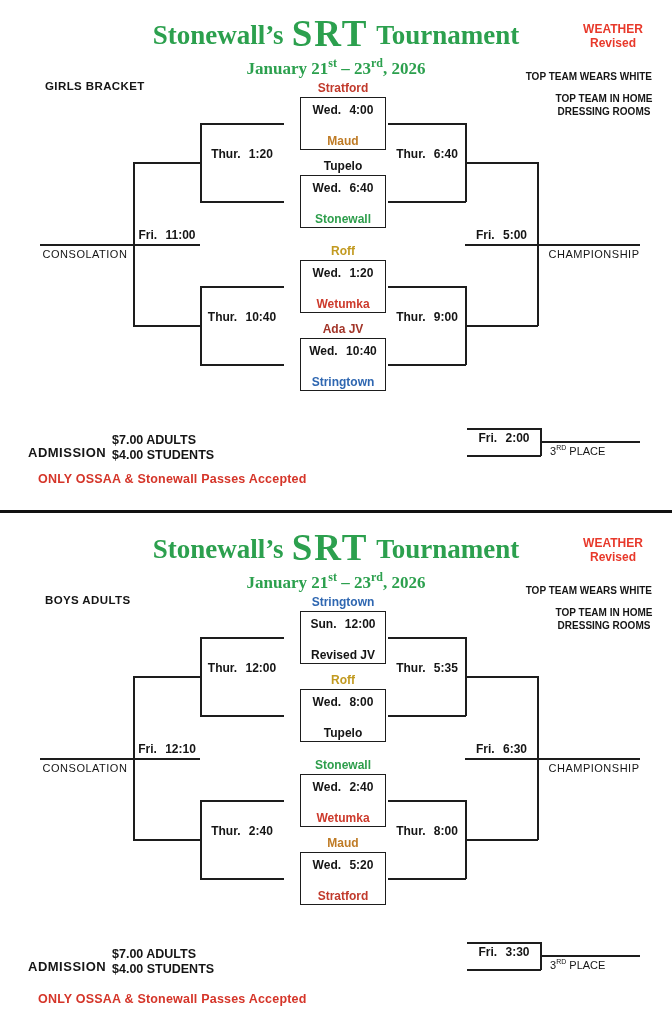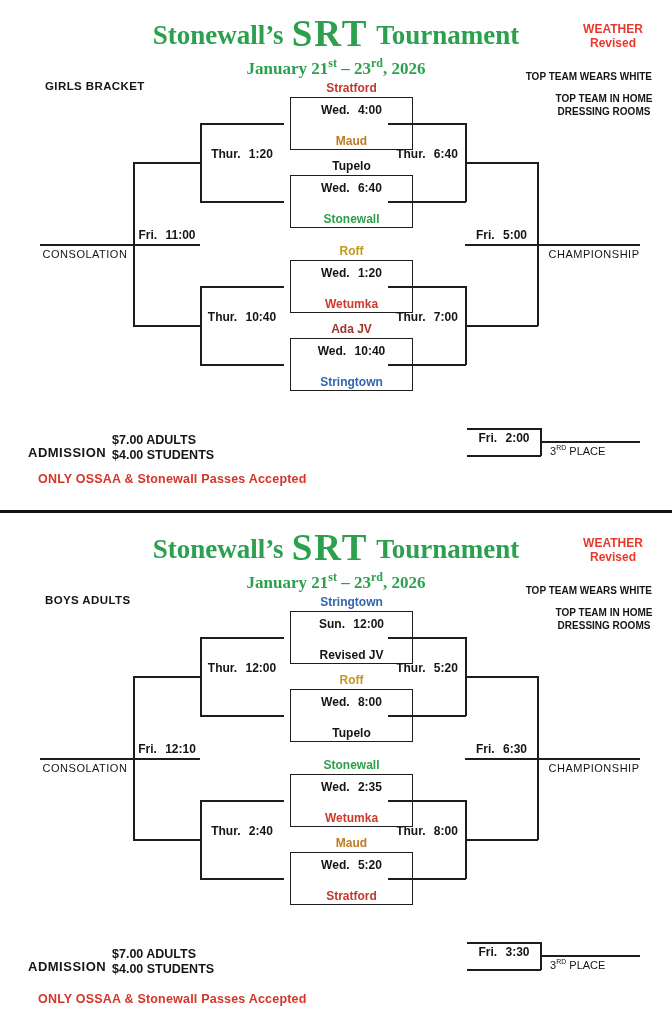--- a/index.html
+++ b/index.html
@@ -16,21 +16,21 @@
          font-family:"Liberation Serif",serif;font-weight:bold;font-size:17px;white-space:pre;}
   .t-sub sup{font-size:12px;}
   .weather{position:absolute;top:22px;right:6px;width:106px;text-align:center;
            font-weight:bold;font-size:12px;line-height:14px;}
   .blabel{position:absolute;top:80px;left:25px;font-weight:bold;font-size:11.5px;letter-spacing:.4px;margin-left:20px;}
   .note1{position:absolute;top:71px;right:20px;font-weight:bold;font-size:10px;}
   .note2{position:absolute;top:93px;right:2px;width:132px;text-align:center;
          font-weight:bold;font-size:10px;line-height:12.5px;}
 
   
-  .game{position:absolute;left:290px;width:123px;height:53px;border:1.5px solid #1d1d1d;box-sizing:border-box;}
+  .game{position:absolute;left:300px;width:86px;height:53px;border:1.5px solid #1d1d1d;box-sizing:border-box;}
   .g1{top:97px}.g2{top:175px}.g3{top:260px}.g4{top:338px}
   .game .tm1{position:absolute;left:-2px;right:-2px;top:-17px;text-align:center;font-weight:bold;font-size:12px;}
   .game .gtime{position:absolute;left:0;right:0;top:5px;text-align:center;font-weight:bold;font-size:12px;word-spacing:5px;}
   .game .tm2{position:absolute;left:-2px;right:-2px;bottom:1px;text-align:center;font-weight:bold;font-size:12px;}
 
   
   .ln{position:absolute;background:#1d1d1d;}
   .h{height:1.5px;} .v{width:1.5px;}
 
   
@@ -104,21 +104,21 @@
     <div class="ln h" style="top:244px;left:465px;width:175px"></div>
 
     <div class="ln h" style="top:428px;left:467px;width:74px"></div>
     <div class="ln h" style="top:455px;left:467px;width:74px"></div>
     <div class="ln v" style="left:540px;top:428px;height:28px"></div>
     <div class="ln h" style="top:441px;left:540px;width:100px"></div>
 
     <div class="lbl" style="top:147px;left:200px;width:84px">Thur. 1:20</div>
     <div class="lbl" style="top:310px;left:200px;width:84px">Thur. 10:40</div>
     <div class="lbl" style="top:147px;left:388px;width:78px">Thur. 6:40</div>
-    <div class="lbl" style="top:310px;left:388px;width:78px">Thur. 7:00</div>
+    <div class="lbl" style="top:310px;left:388px;width:78px">Thur. 9:00</div>
     <div class="lbl" style="top:228px;left:133px;width:68px">Fri. 11:00</div>
     <div class="lbl" style="top:228px;left:465px;width:73px">Fri. 5:00</div>
     <div class="side" style="top:248px;left:34px;width:102px">CONSOLATION</div>
     <div class="side" style="top:248px;left:540px;width:108px">CHAMPIONSHIP</div>
     <div class="lbl" style="top:431px;left:467px;width:74px">Fri. 2:00</div>
     <div class="tp-label" style="top:444px;left:550px"><span>3</span><sup>RD</sup><span> PLACE</span></div>
 
     <div class="adm-label" style="top:445px;left:28px">ADMISSION</div>
     <div class="adm-line" style="top:433px;left:112px">$7.00 ADULTS</div>
     <div class="adm-line" style="top:448px;left:112px">$4.00 STUDENTS</div>
@@ -146,21 +146,21 @@
       <div class="gtime">Sun. 12:00</div>
       <div class="tm2" style="color: rgb(20, 20, 20);">Revised JV</div>
     </div>
     <div class="game g2">
       <div class="tm1" style="color: rgb(194, 154, 32);">Roff</div>
       <div class="gtime">Wed. 8:00</div>
       <div class="tm2" style="color: rgb(20, 20, 20);">Tupelo</div>
     </div>
     <div class="game g3">
       <div class="tm1" style="color: rgb(46, 158, 76);">Stonewall</div>
-      <div class="gtime">Wed. 2:35</div>
+      <div class="gtime">Wed. 2:40</div>
       <div class="tm2" style="color: rgb(205, 58, 44);">Wetumka</div>
     </div>
     <div class="game g4">
       <div class="tm1" style="color: rgb(191, 123, 37);">Maud</div>
       <div class="gtime">Wed. 5:20</div>
       <div class="tm2" style="color: rgb(193, 58, 44);">Stratford</div>
     </div>
 
     <div class="ln h" style="top:123px;left:200px;width:84px"></div>
     <div class="ln h" style="top:201px;left:200px;width:84px"></div>
@@ -183,21 +183,21 @@
     <div class="ln h" style="top:244px;left:40px;width:160px"></div>
     <div class="ln h" style="top:244px;left:465px;width:175px"></div>
 
     <div class="ln h" style="top:428px;left:467px;width:74px"></div>
     <div class="ln h" style="top:455px;left:467px;width:74px"></div>
     <div class="ln v" style="left:540px;top:428px;height:28px"></div>
     <div class="ln h" style="top:441px;left:540px;width:100px"></div>
 
     <div class="lbl" style="top:147px;left:200px;width:84px">Thur. 12:00</div>
     <div class="lbl" style="top:310px;left:200px;width:84px">Thur. 2:40</div>
-    <div class="lbl" style="top:147px;left:388px;width:78px">Thur. 5:20</div>
+    <div class="lbl" style="top:147px;left:388px;width:78px">Thur. 5:35</div>
     <div class="lbl" style="top:310px;left:388px;width:78px">Thur. 8:00</div>
     <div class="lbl" style="top:228px;left:133px;width:68px">Fri. 12:10</div>
     <div class="lbl" style="top:228px;left:465px;width:73px">Fri. 6:30</div>
     <div class="side" style="top:248px;left:34px;width:102px">CONSOLATION</div>
     <div class="side" style="top:248px;left:540px;width:108px">CHAMPIONSHIP</div>
     <div class="lbl" style="top:431px;left:467px;width:74px">Fri. 3:30</div>
     <div class="tp-label" style="top:444px;left:550px"><span>3</span><sup>RD</sup><span> PLACE</span></div>
 
     <div class="adm-label" style="top:445px;left:28px">ADMISSION</div>
     <div class="adm-line" style="top:433px;left:112px">$7.00 ADULTS</div>

